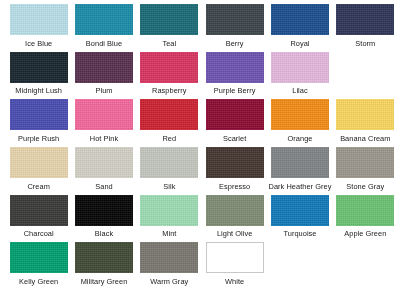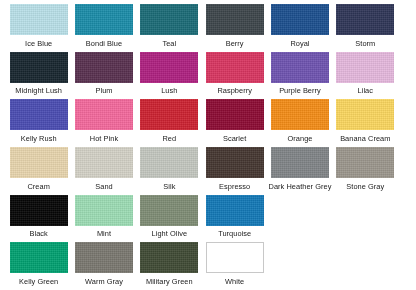--- a/index.html
+++ b/index.html
@@ -115,40 +115,36 @@
     <div class="swatch-row">
       <div class="swatch-cell">
         <div class="swatch-chip" title="Midnight Navy" style="background-color: rgb(23, 38, 46);"></div>
         <div class="swatch-label">Midnight Lush</div>
       </div>
       <div class="swatch-cell">
         <div class="swatch-chip" title="Plum" style="background-color: rgb(88, 48, 79);"></div>
         <div class="swatch-label">Plum</div>
       </div>
       <div class="swatch-cell">
-        <div class="swatch-chip" title="Lush" style="background-color: rgb(174, 32, 128);"></div>
-        <div class="swatch-label">Lush</div>
-      </div>
-      <div class="swatch-cell">
         <div class="swatch-chip" title="Raspberry" style="background-color: rgb(216, 53, 96);"></div>
         <div class="swatch-label">Raspberry</div>
       </div>
       <div class="swatch-cell">
         <div class="swatch-chip" title="Purple Berry" style="background-color: rgb(110, 83, 176);"></div>
         <div class="swatch-label">Purple Berry</div>
       </div>
       <div class="swatch-cell">
         <div class="swatch-chip" title="Lilac" style="background-color: rgb(229, 184, 221);"></div>
         <div class="swatch-label">Lilac</div>
       </div>
     </div>
     <div class="swatch-row">
       <div class="swatch-cell">
         <div class="swatch-chip" title="Purple Rush" style="background-color: rgb(74, 76, 178);"></div>
-        <div class="swatch-label">Kelly Rush</div>
+        <div class="swatch-label">Purple Rush</div>
       </div>
       <div class="swatch-cell">
         <div class="swatch-chip" title="Hot Pink" style="background-color: rgb(244, 104, 156);"></div>
         <div class="swatch-label">Hot Pink</div>
       </div>
       <div class="swatch-cell">
         <div class="swatch-chip" title="Red" style="background-color: rgb(204, 33, 48);"></div>
         <div class="swatch-label">Red</div>
       </div>
       <div class="swatch-cell">
@@ -185,48 +181,56 @@
         <div class="swatch-chip" title="Dark Heather Grey" style="background-color: rgb(128, 132, 135);"></div>
         <div class="swatch-label">Dark Heather Grey</div>
       </div>
       <div class="swatch-cell">
         <div class="swatch-chip" title="Stone Gray" style="background-color: rgb(155, 150, 140);"></div>
         <div class="swatch-label">Stone Gray</div>
       </div>
     </div>
     <div class="swatch-row">
       <div class="swatch-cell">
+        <div class="swatch-chip" title="Charcoal" style="background-color: rgb(58, 58, 56);"></div>
+        <div class="swatch-label">Charcoal</div>
+      </div>
+      <div class="swatch-cell">
         <div class="swatch-chip" title="Black" style="background-color: rgb(5, 5, 5);"></div>
         <div class="swatch-label">Black</div>
       </div>
       <div class="swatch-cell">
         <div class="swatch-chip" title="Mint" style="background-color: rgb(156, 220, 180);"></div>
         <div class="swatch-label">Mint</div>
       </div>
       <div class="swatch-cell">
         <div class="swatch-chip" title="Light Olive" style="background-color: rgb(126, 140, 116);"></div>
         <div class="swatch-label">Light Olive</div>
       </div>
       <div class="swatch-cell">
         <div class="swatch-chip" title="Turquoise" style="background-color: rgb(18, 120, 182);"></div>
         <div class="swatch-label">Turquoise</div>
       </div>
+      <div class="swatch-cell">
+        <div class="swatch-chip" title="Apple Green" style="background-color: rgb(108, 194, 115);"></div>
+        <div class="swatch-label">Apple Green</div>
+      </div>
     </div>
     <div class="swatch-row">
       <div class="swatch-cell">
         <div class="swatch-chip" title="Kelly Green" style="background-color: rgb(0, 160, 112);"></div>
         <div class="swatch-label">Kelly Green</div>
       </div>
       <div class="swatch-cell">
+        <div class="swatch-chip" title="Military Green" style="background-color: rgb(63, 74, 52);"></div>
+        <div class="swatch-label">Military Green</div>
+      </div>
+      <div class="swatch-cell">
         <div class="swatch-chip" title="Warm Gray" style="background-color: rgb(121, 119, 111);"></div>
         <div class="swatch-label">Warm Gray</div>
-      </div>
-      <div class="swatch-cell">
-        <div class="swatch-chip" title="Military Green" style="background-color: rgb(63, 74, 52);"></div>
-        <div class="swatch-label">Military Green</div>
       </div>
       <div class="swatch-cell">
         <div class="swatch-chip bordered" title="White" style="background-color: rgb(255, 255, 255);"></div>
         <div class="swatch-label">White</div>
       </div>
       <div class="swatch-cell empty">
         <div class="swatch-chip"></div>
         <div class="swatch-label"></div>
       </div>
       <div class="swatch-cell empty">

